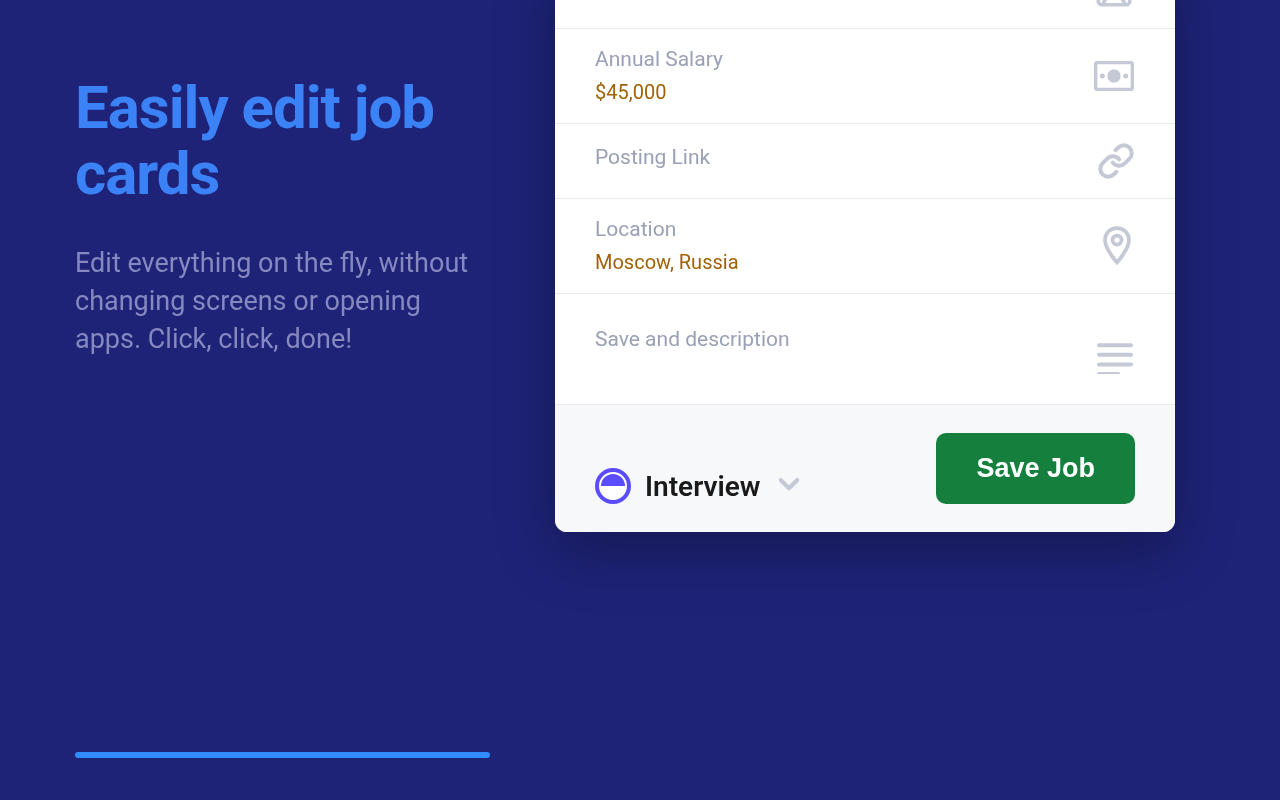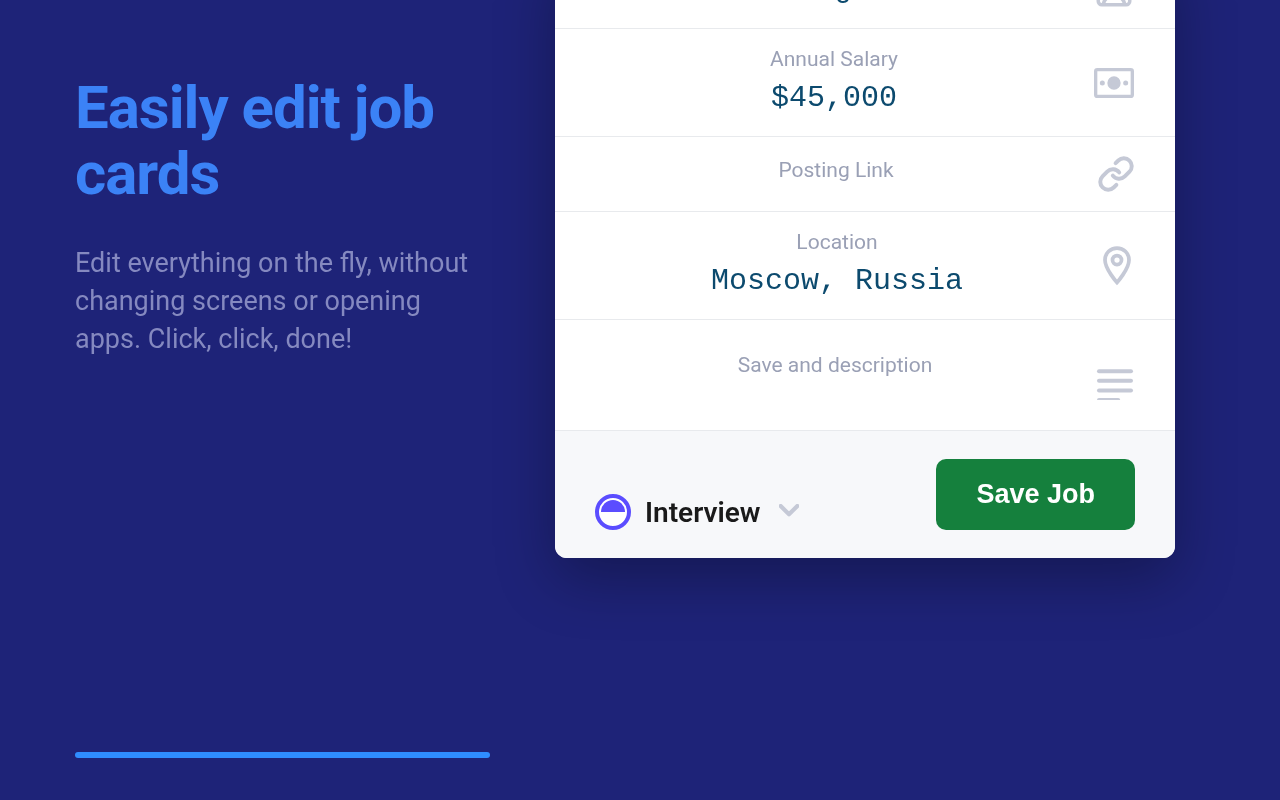--- a/index.html
+++ b/index.html
@@ -71,38 +71,36 @@
       justify-content: space-between;
     }
     
     .field:last-of-type {
       border-bottom: none;
     }
     
     .field-content {
       flex: 1;
       min-width: 0;
-      text-align: center;
     }
     
     .field-label {
       color: #9aa0b5;
       font-size: 21px;
       margin-bottom: 8px;
       font-weight: 400;
     }
     
     .field-value {
-      color: #0c4a6e;
-      font-size: 30px;
+      color: #a16207;
+      font-size: 20px;
       line-height: 1.3;
       font-weight: 400;
       overflow: hidden;
       text-overflow: ellipsis;
-      font-family: Liberation Mono, monospace;
     }
     
     .field-value.truncate {
       white-space: nowrap;
     }
     
     .field-icon {
       color: #c5c9d6;
       margin-left: 20px;
       flex-shrink: 0;

